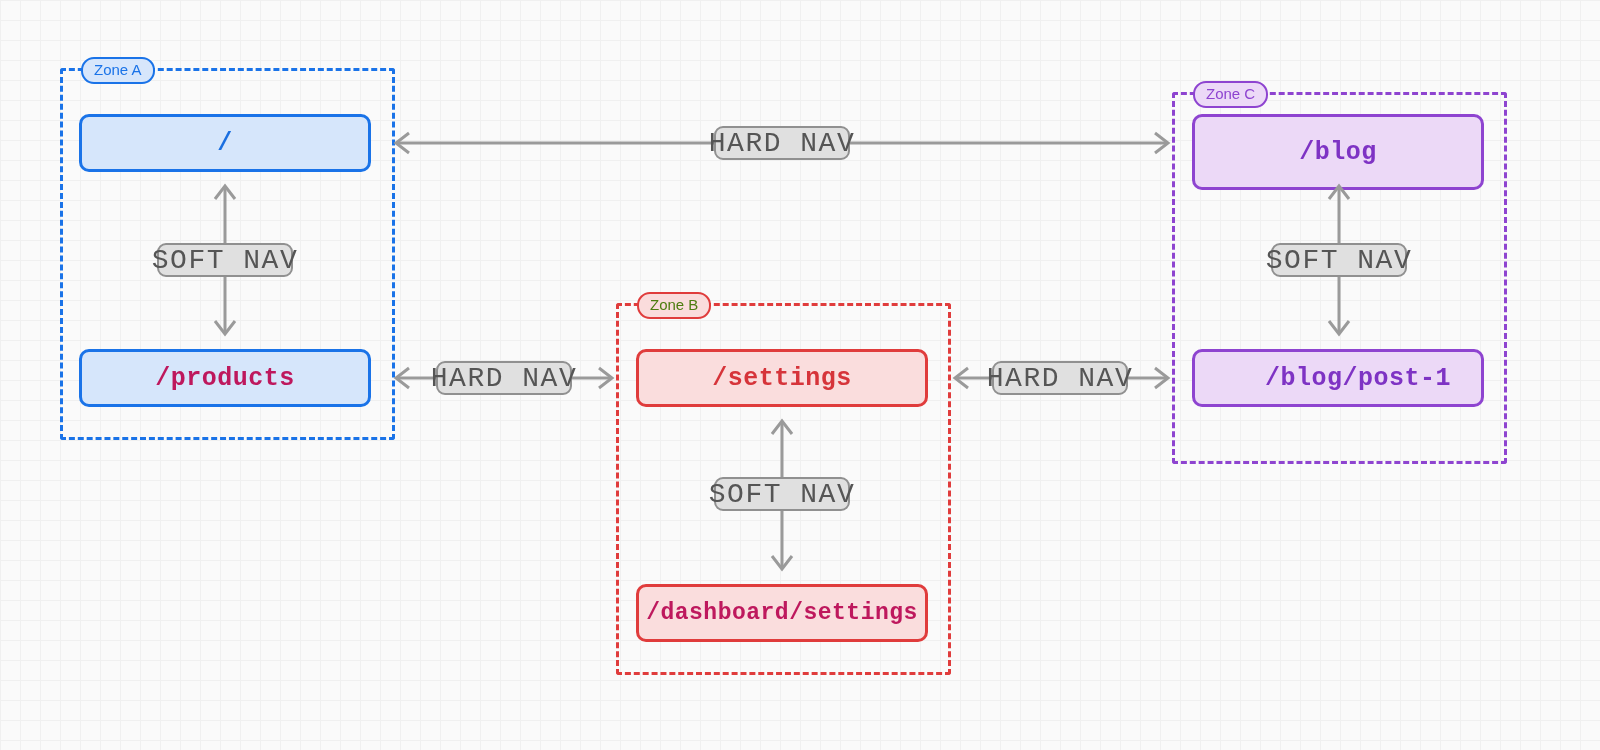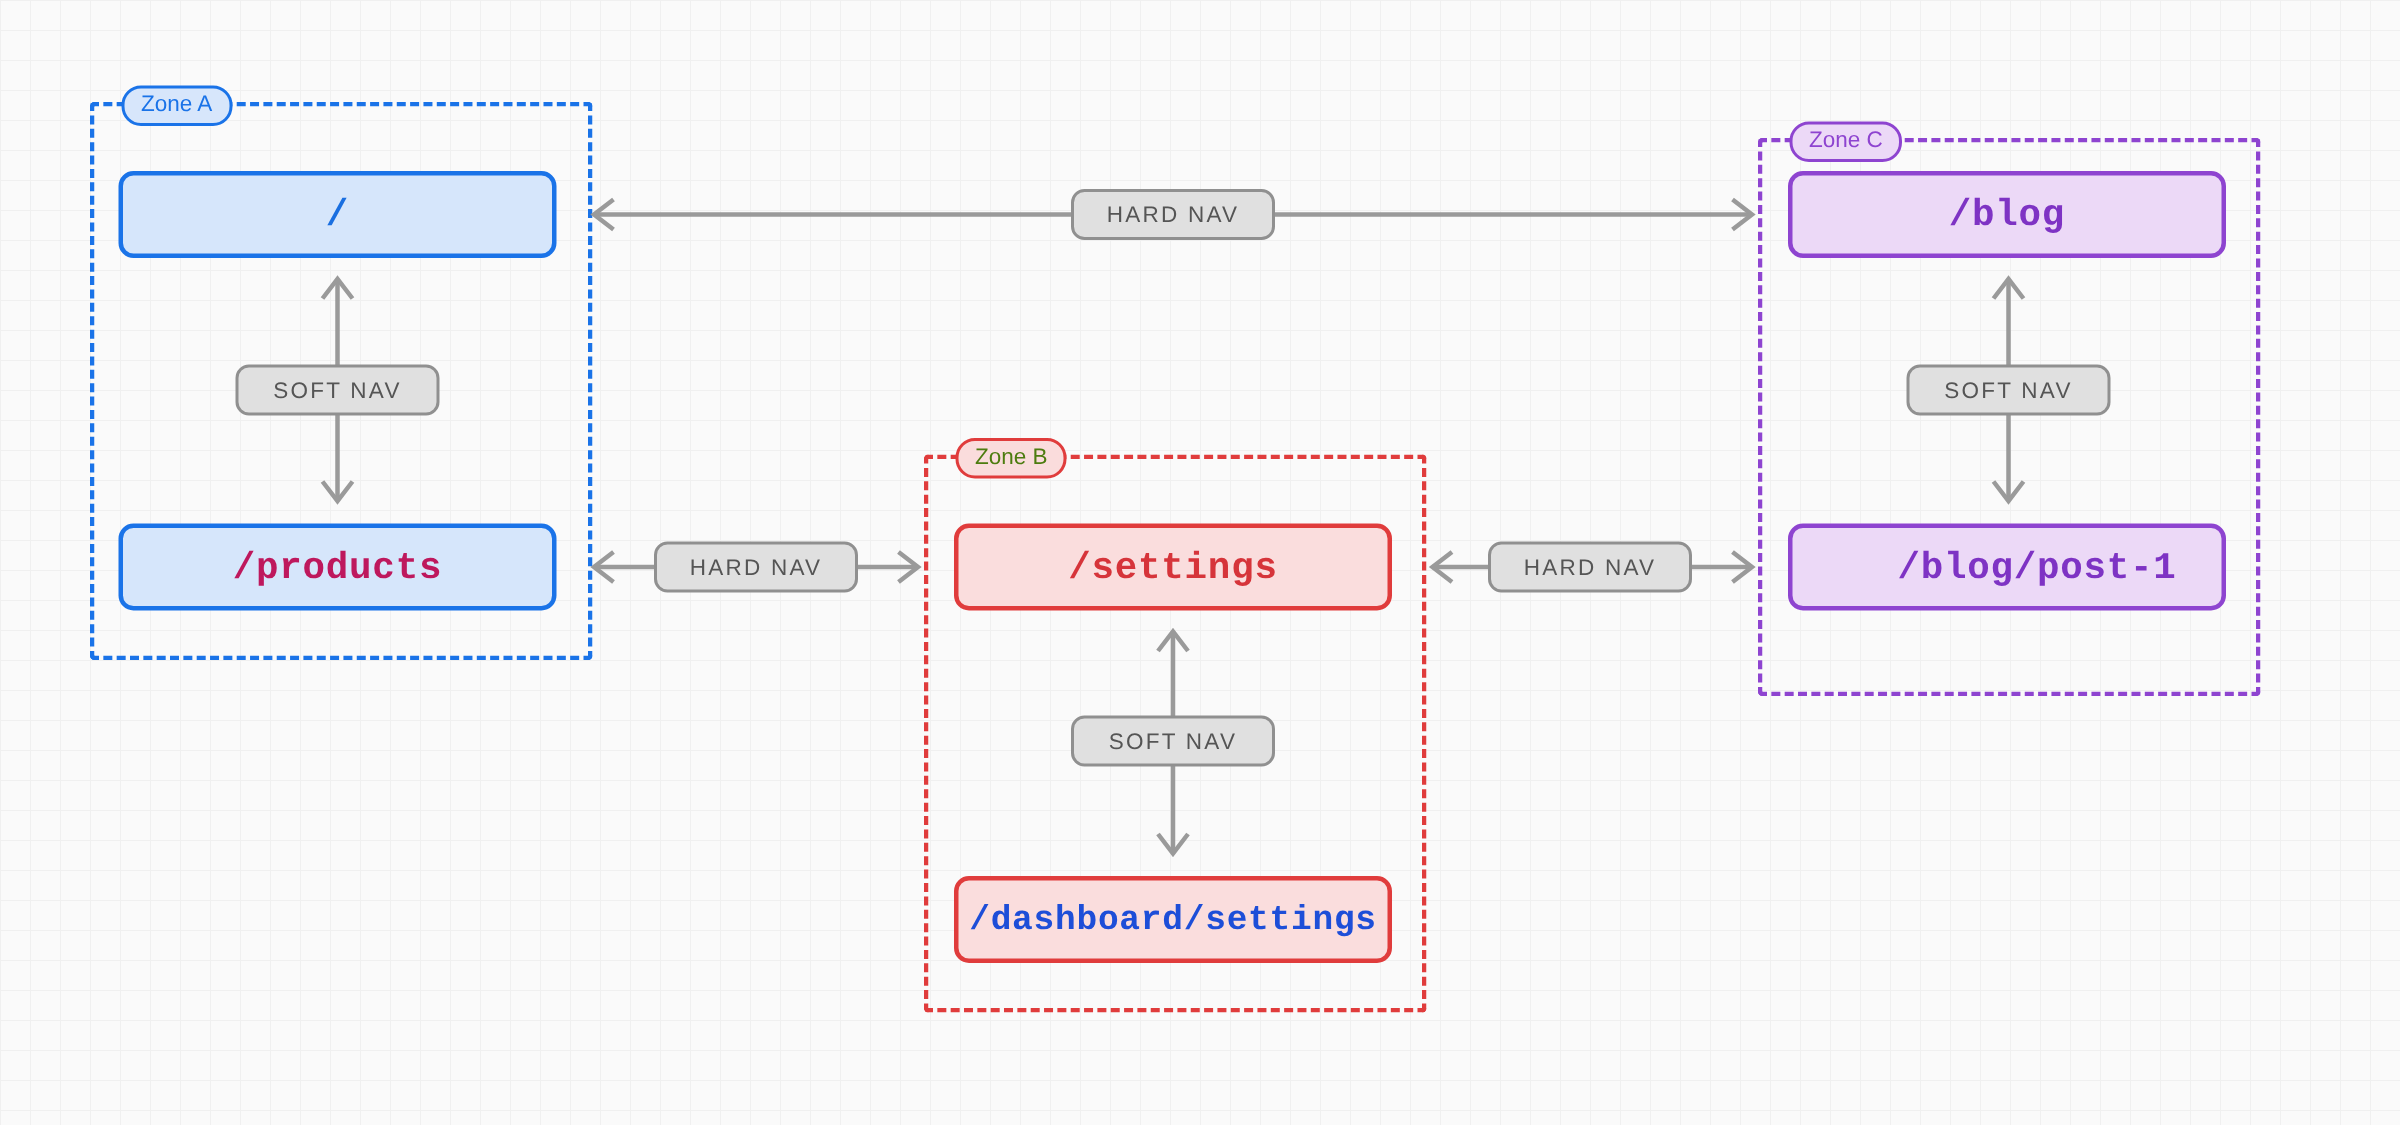--- a/index.html
+++ b/index.html
@@ -69,22 +69,22 @@
   }
 
   
   .nav-label {
     position: absolute;
     box-sizing: border-box;
     background: #e0e0e0;
     border: 2px solid #909090;
     border-radius: 9px;
     color: #555555;
-    font-family: Liberation Sans, sans-serif;
-    font-size: 15px;
+    font-family: Liberation Mono, monospace;
+    font-size: 28px;
     letter-spacing: 1.5px;
     display: flex;
     align-items: center;
     justify-content: center;
     white-space: nowrap;
     z-index: 5;
   }
 
   
   #edges {
@@ -133,22 +133,22 @@
     <div class="zone-label" style="background: rgb(250, 220, 220); border-color: rgb(224, 60, 60); color: #4d7c0f;">Zone B</div>
   </div>
 
   <div class="zone" id="zone-c" style="left: 1172px; top: 68px; width: 335px; height: 372px; border-color: rgb(142, 68, 208); margin-top: 24px;">
     <div class="zone-label" style="background: rgb(236, 217, 247); border-color: rgb(142, 68, 208); color: rgb(142, 68, 208);">Zone C</div>
   </div>
 
   <div class="node" id="node-root" style="left: 79px; top: 114px; width: 292px; height: 58px; background: rgb(214, 230, 251); border-color: rgb(26, 115, 232); color: rgb(26, 111, 224);">/</div>
   <div class="node" id="node-products" style="left: 79px; top: 349px; width: 292px; height: 58px; background: rgb(214, 230, 251); border-color: rgb(26, 115, 232); color: #be185d;">/products</div>
   <div class="node" id="node-dashboard" style="left: 636px; top: 349px; width: 292px; height: 58px; background: rgb(250, 221, 221); border-color: rgb(224, 60, 60); color: rgb(214, 52, 58);">/settings</div>
-  <div class="node" id="node-dashboard-settings" style="left: 636px; top: 584px; width: 292px; height: 58px; background: rgb(250, 221, 221); border-color: rgb(224, 60, 60); color: #1d4ed8; font-size: 23px;">/dashboard/settings</div>
-  <div class="node" id="node-blog" style="left: 1192px; top: 114px; width: 292px; height: 58px; background: rgb(236, 217, 247); border-color: rgb(142, 68, 208); color: rgb(126, 51, 196);">/blog</div>
+  <div class="node" id="node-dashboard-settings" style="left: 636px; top: 584px; width: 292px; height: 58px; background: rgb(250, 221, 221); border-color: rgb(224, 60, 60); color: #be185d; font-size: 23px;">/dashboard/settings</div>
+  <div class="node" id="node-blog" style="left: 1192px; top: 114px; width: 292px; height: 76px; background: rgb(236, 217, 247); border-color: rgb(142, 68, 208); color: rgb(126, 51, 196);">/blog</div>
   <div class="node" id="node-blog-post-1" style="left: 1192px; top: 349px; width: 292px; height: 58px; background: rgb(236, 217, 247); border-color: rgb(142, 68, 208); color: rgb(126, 51, 196); padding-left: 40px;">/blog/post-1</div>
 
   <div class="nav-label" id="edge-root-blog" style="left: 714px; top: 126px; width: 136px; height: 34px; background: rgb(224, 224, 224); border-color: rgb(144, 144, 144); color: rgb(85, 85, 85);">HARD NAV</div>
   <div class="nav-label" id="edge-products-dashboard" style="left: 436px; top: 361px; width: 136px; height: 34px; background: rgb(224, 224, 224); border-color: rgb(144, 144, 144); color: rgb(85, 85, 85);">HARD NAV</div>
   <div class="nav-label" id="edge-dashboard-blogpost" style="left: 992px; top: 361px; width: 136px; height: 34px; background: rgb(224, 224, 224); border-color: rgb(144, 144, 144); color: rgb(85, 85, 85);">HARD NAV</div>
   <div class="nav-label" id="edge-root-products" style="left: 157px; top: 243px; width: 136px; height: 34px; background: rgb(224, 224, 224); border-color: rgb(144, 144, 144); color: rgb(85, 85, 85);">SOFT NAV</div>
   <div class="nav-label" id="edge-dashboard-settings" style="left: 714px; top: 477px; width: 136px; height: 34px; background: rgb(224, 224, 224); border-color: rgb(144, 144, 144); color: rgb(85, 85, 85);">SOFT NAV</div>
   <div class="nav-label" id="edge-blog-post" style="left: 1271px; top: 243px; width: 136px; height: 34px; background: rgb(224, 224, 224); border-color: rgb(144, 144, 144); color: rgb(85, 85, 85);">SOFT NAV</div>
 
 </div>

